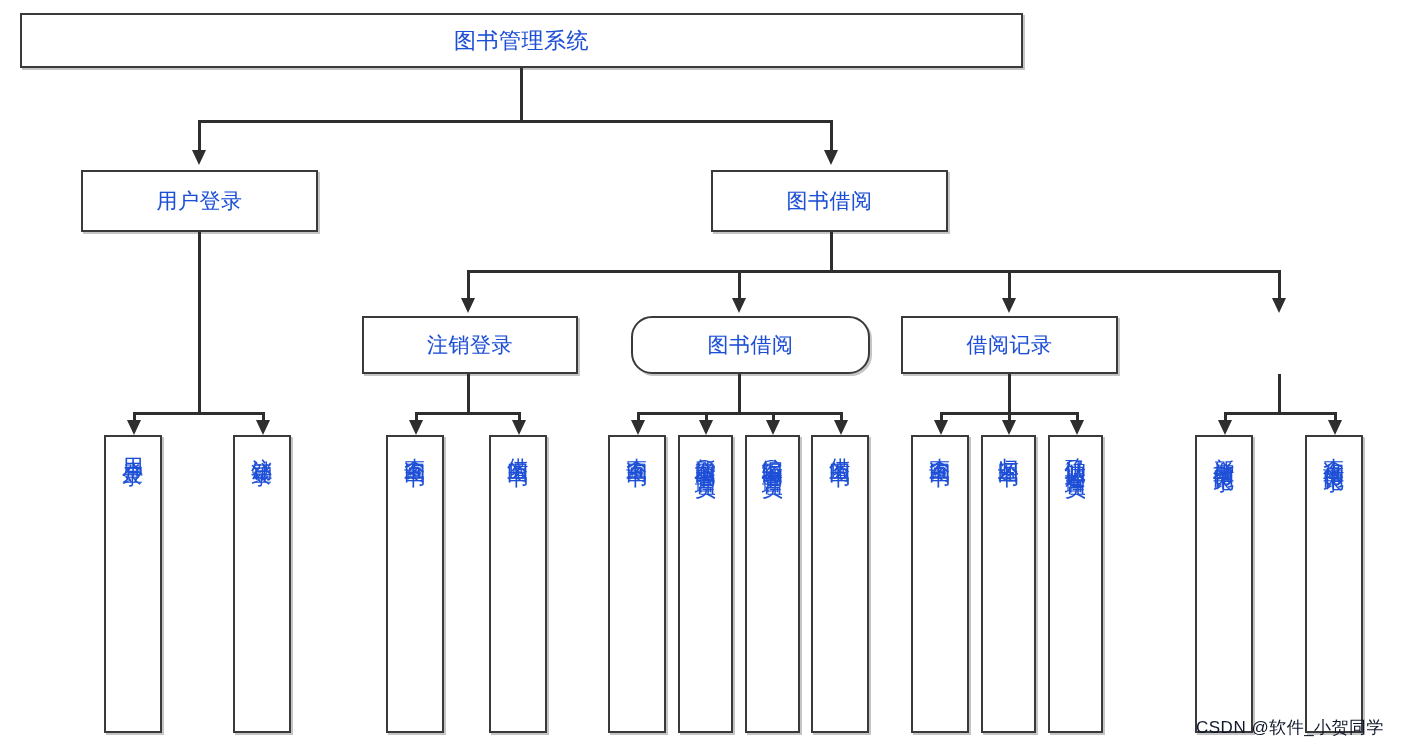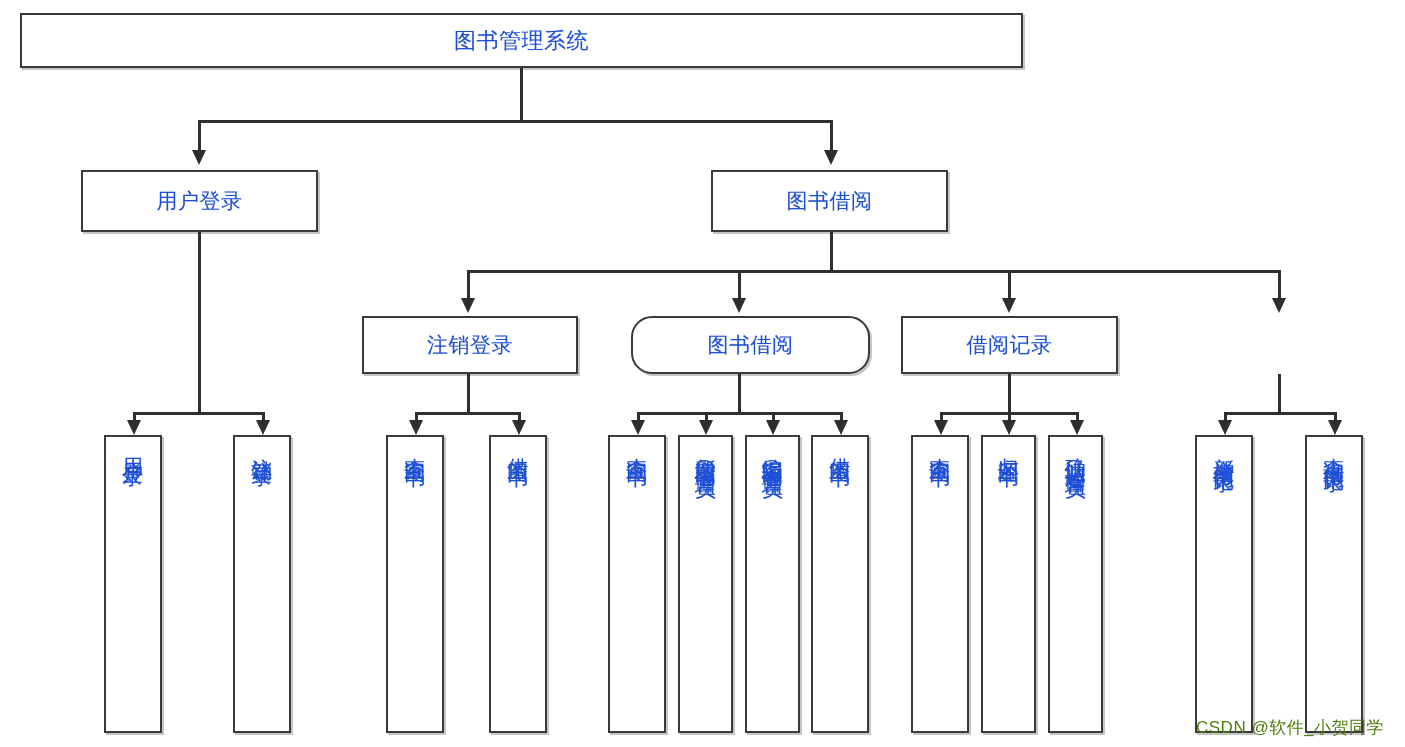--- a/index.html
+++ b/index.html
@@ -51,21 +51,21 @@
     position:absolute;
     width:0;height:0;
     border-left:7px solid transparent;
     border-right:7px solid transparent;
     border-top:15px solid #2e2e2e;
   }
 
   
   #watermark{
     position:absolute;
-    color:#4d7c0f;
+    color:#0f172a;
     font-size:17px;
     white-space:nowrap;
     letter-spacing:.5px;
     pointer-events:none;
   }
 </style>
 </head>
 <body>
 
 <div id="stage">

